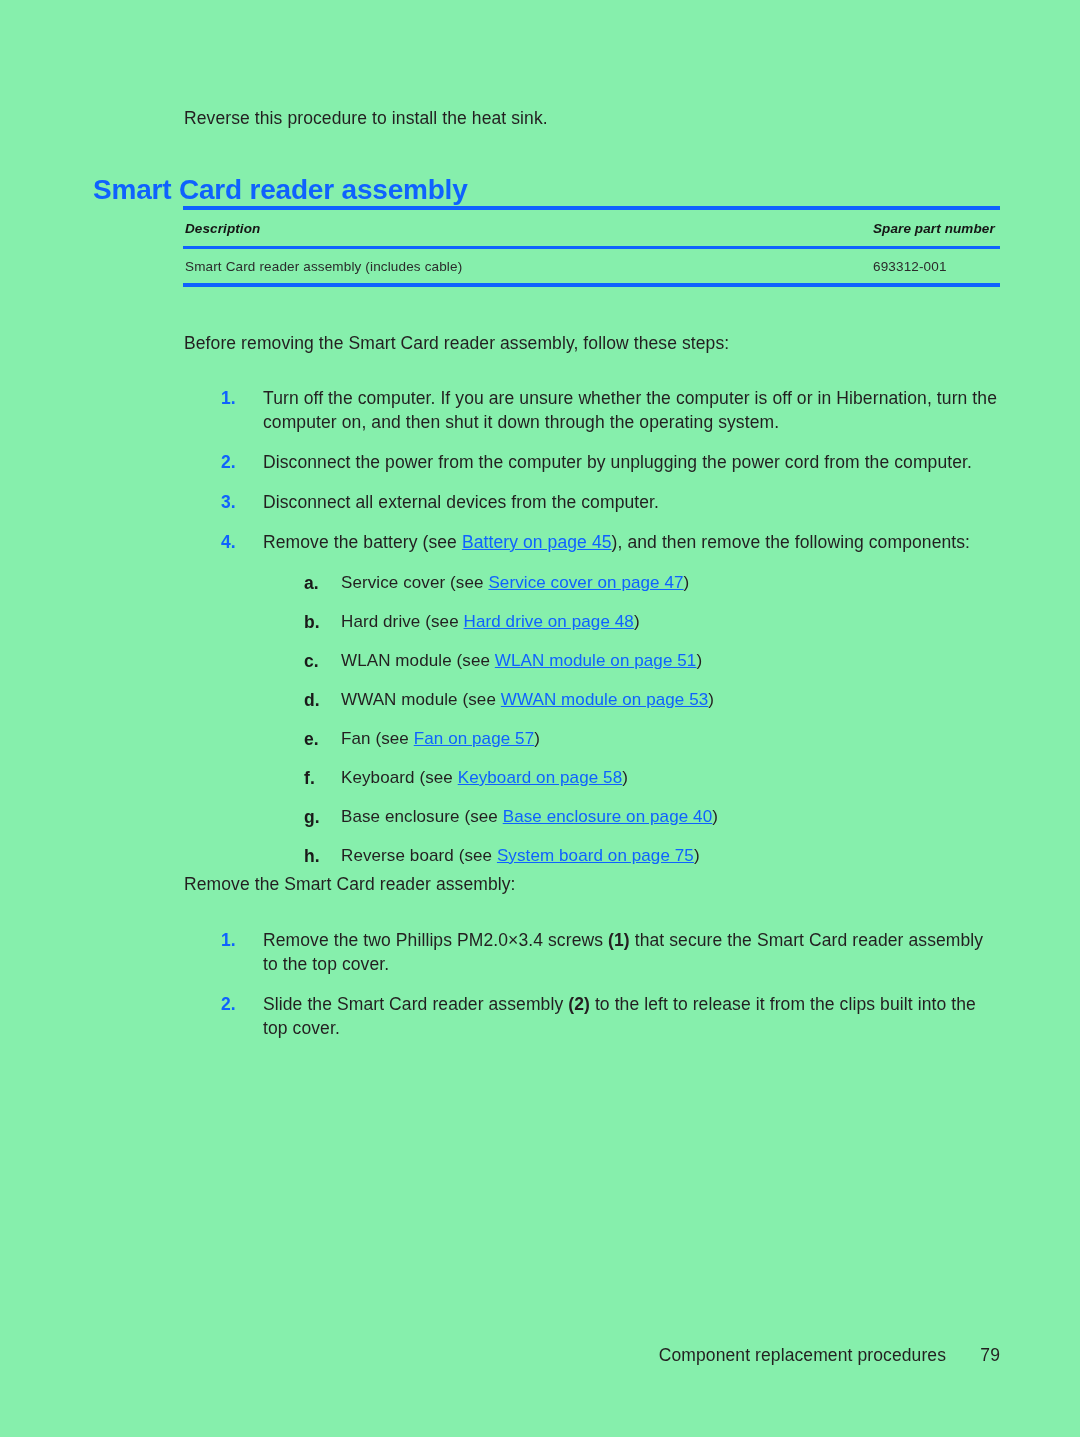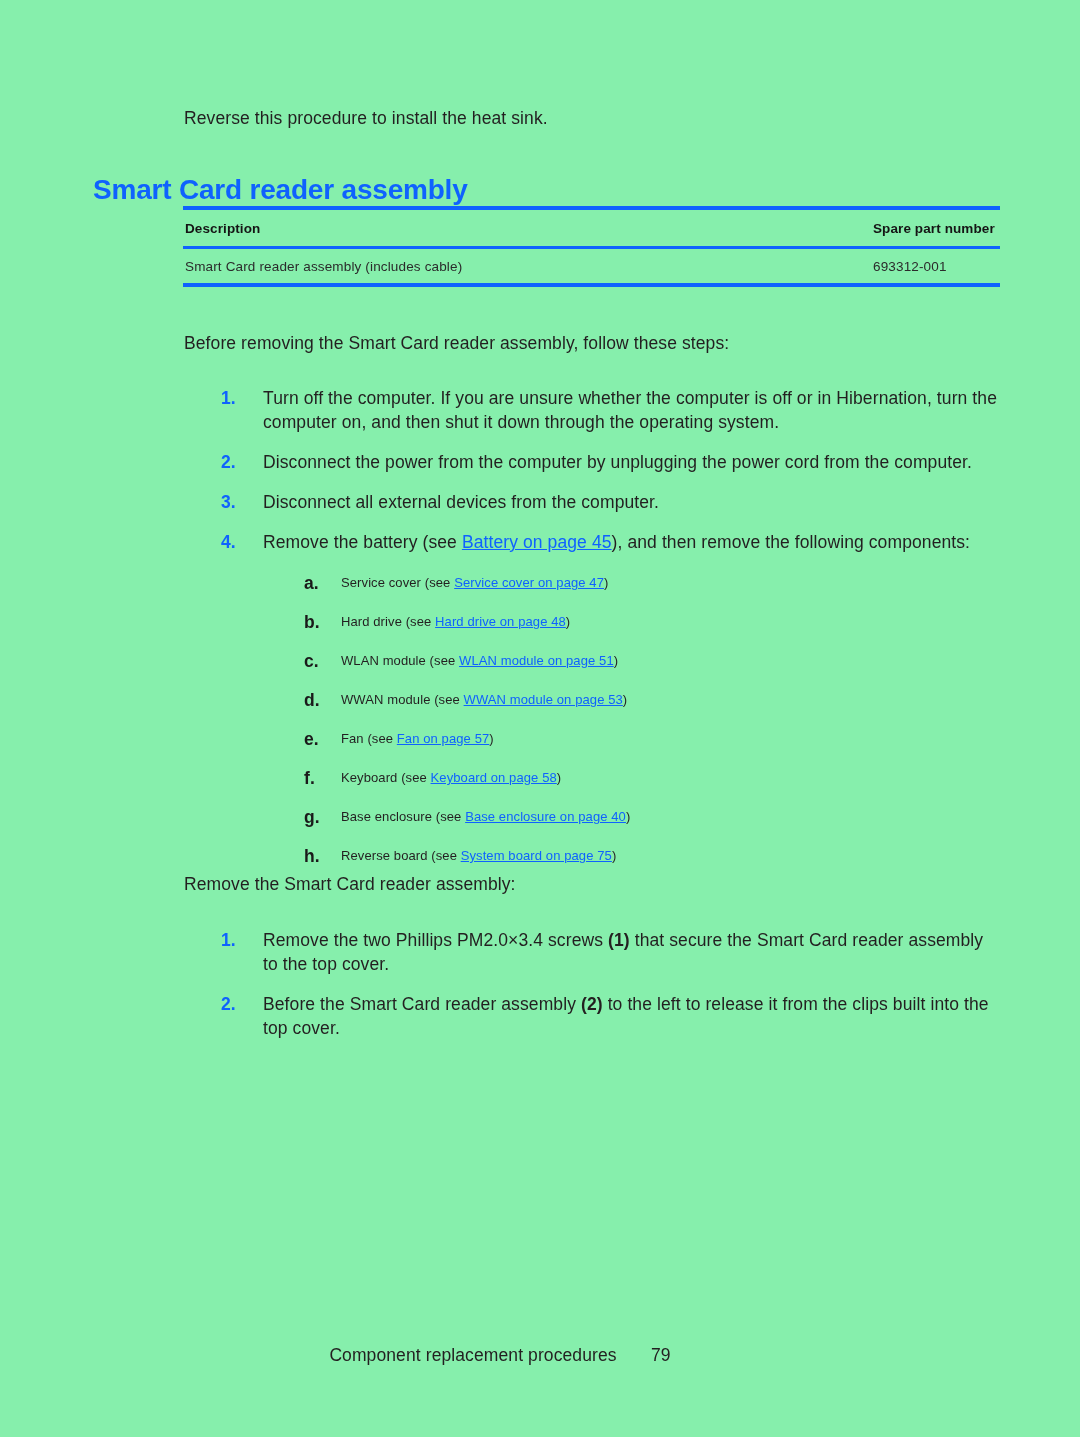--- a/index.html
+++ b/index.html
@@ -57,21 +57,21 @@
     height: 4px;
     background: #0f62fe;
     width: 100%;
   }
   .rule.thin { height: 3px; }
   .trow {
     display: flex;
     align-items: center;
     width: 100%;
   }
-  .trow.head { height: 36px; }
+  .trow.head { height: 36px; font-style: italic; }
   .trow.body { height: 34px; }
   .tcell-desc { width: 642px; padding-left: 2px; }
   .tcell-part { flex: 1; margin-left: 48px; }
   .trow.head .tcell-desc,
   .trow.head .tcell-part {
     font-size: 13.5px;
     font-weight: bold;
     color: #151515;
     letter-spacing: 0.1px;
   }
@@ -142,41 +142,41 @@
   .submark {
     width: 37px;
     flex: 0 0 37px;
     font-size: 17.5px;
     line-height: 24px;
     font-weight: bold;
     color: #1a1a1a;
   }
   .subtext {
     flex: 1;
-    font-size: 13px;
+    font-size: 17px;
     line-height: 24px;
     color: #231f20;
     letter-spacing: 0.1px;
   }
 
   a.xref {
     color: #0f62fe;
     text-decoration: underline;
     text-underline-offset: 1px;
   }
 
   
   .footer {
     position: absolute;
     left: 0;
     right: 0;
     top: 1345px;
     padding-right: 80px;
     display: flex;
-    justify-content: center;
+    justify-content: flex-end;
     align-items: baseline;
     font-size: 17.5px;
     color: #231f20;
     letter-spacing: 0.1px;
   }
   .footer .ftitle { margin-right: 32px; }
   .footer .fpage { min-width: 22px; text-align: right; }
 </style>
 </head>
 <body>
@@ -265,21 +265,21 @@
 
   <div class="prose" id="remove-lead">Remove the Smart Card reader assembly:</div>
 
   <ol class="olist" id="olist-remove">
     <li class="oitem">
       <span class="omark">1.</span>
       <span class="otext"><span>Remove the two Phillips PM2.0×3.4 screws </span><b>(1)</b><span> that secure the Smart Card reader assembly to the top cover.</span></span>
     </li>
     <li class="oitem">
       <span class="omark">2.</span>
-      <span class="otext"><span>Before the Smart Card reader assembly </span><b>(2)</b><span> to the left to release it from the clips built into the top cover.</span></span>
+      <span class="otext"><span>Slide the Smart Card reader assembly </span><b>(2)</b><span> to the left to release it from the clips built into the top cover.</span></span>
     </li>
   </ol>
 
   <div class="footer">
     <span class="ftitle">Component replacement procedures</span>
     <span class="fpage">79</span>
   </div>
 
 </div>
 

